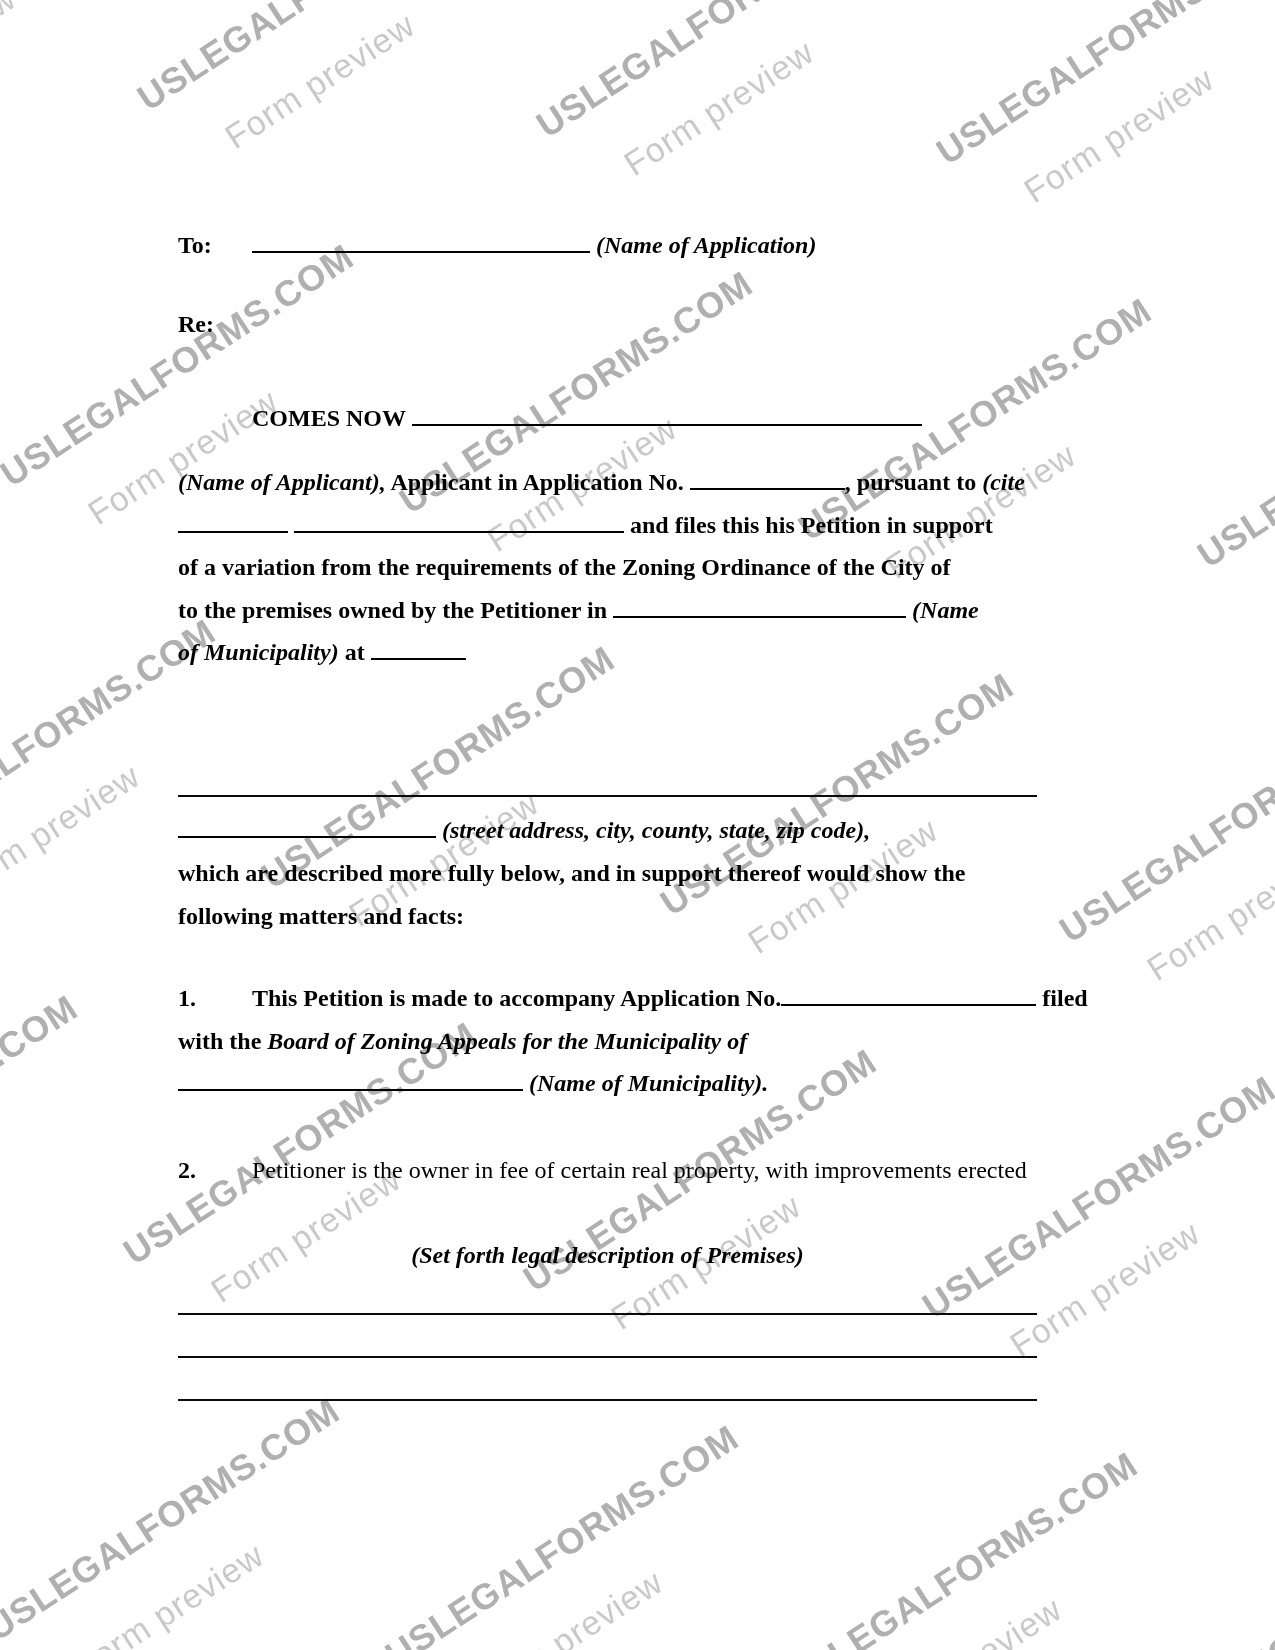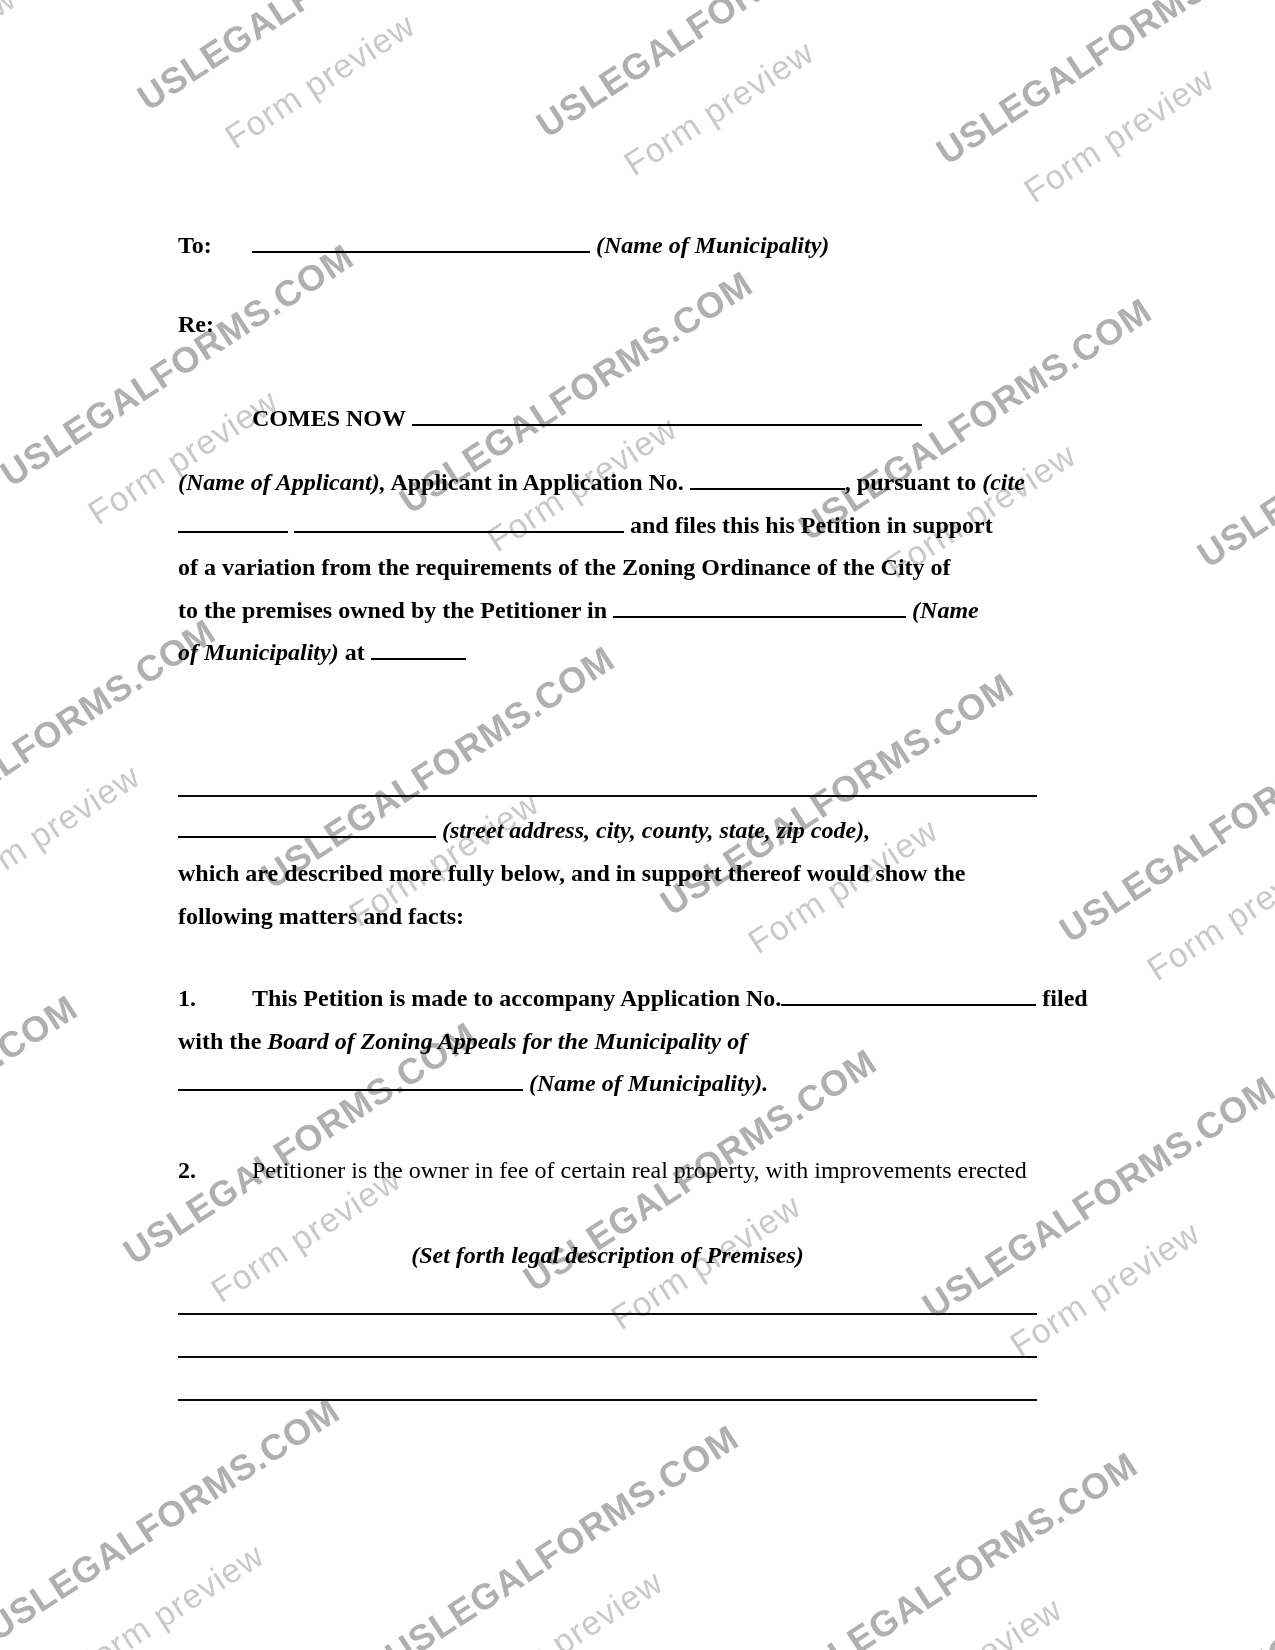--- a/index.html
+++ b/index.html
@@ -85,21 +85,21 @@
       <span class="wm wm-preview" style="color: rgb(201, 201, 201); left: 864.974px; top: 1707.53px;">Form preview</span>
       <span class="wm wm-brand" style="color: rgb(176, 176, 176); left: 1176.06px; top: 1694.53px;">USLEGALFORMS.COM</span>
       <span class="wm wm-preview" style="color: rgb(201, 201, 201); left: 1264.06px; top: 1734.53px;">Form preview</span>
     </div>
 
   <div class="content">
 
 
     <div class="abs ln31" style="left:178px;top:230px;font-weight:bold;">To:</div>
     <div class="abs" style="left:252px;top:230px;">
-      <div class="ln31"><span class="blank" style="width: 338px;"></span><span class="s-b"> </span><span class="s-bi">(Name of Municipality)</span></div>
+      <div class="ln31"><span class="blank" style="width: 338px;"></span><span class="s-b"> </span><span class="s-bi">(Name of Application)</span></div>
     </div>
 
     <div class="abs ln31" style="left:178px;top:309px;font-weight:bold;">Re:</div>
 
     <div class="abs ln" style="left:252px;top:397px;"><span class="s-b">COMES NOW </span><span class="blank" style="width: 510px;"></span></div>
 
     <div class="abs" style="left:178px;top:461px;">
       <div class="ln"><span class="s-bi">(Name of Applicant),</span><span class="s-b"> Applicant in Application No. </span><span class="blank" style="width: 155px;"></span><span class="s-b">, pursuant to </span><span class="s-bi">(cite</span></div>
       <div class="ln"><span class="blank" style="width: 110px;"></span><span class="s-b"> </span><span class="blank" style="width: 330px;"></span><span class="s-b"> and files this his Petition in support</span></div>
       <div class="ln"><span class="s-b">of a variation from the requirements of the Zoning Ordinance of the City of</span></div>

